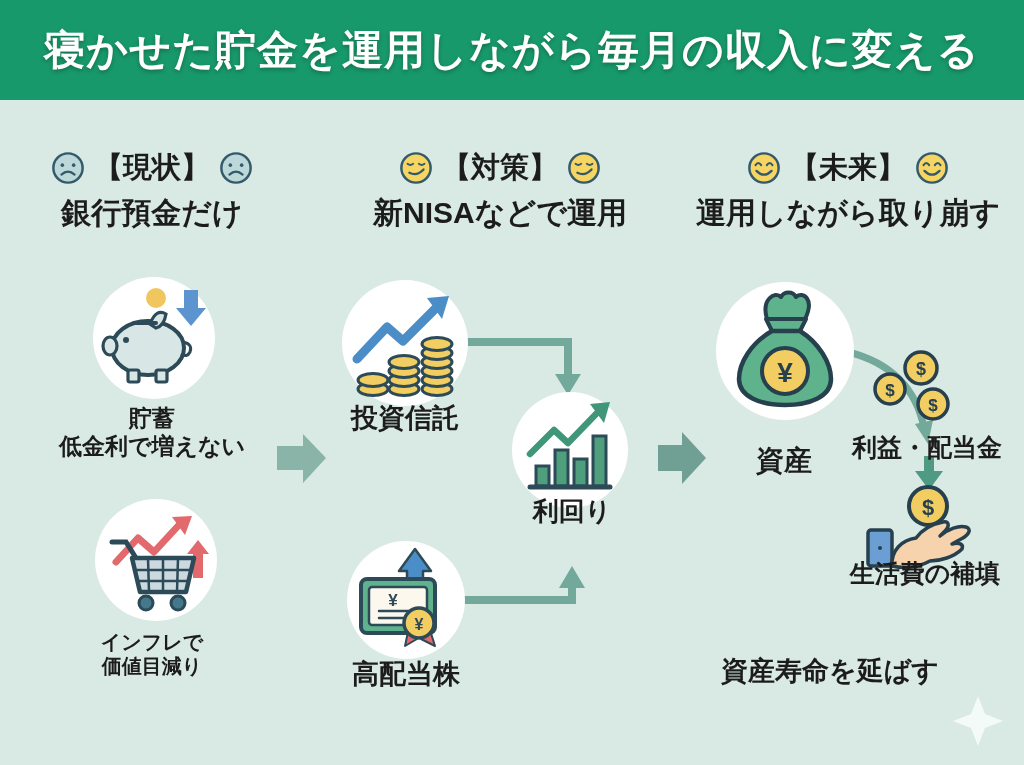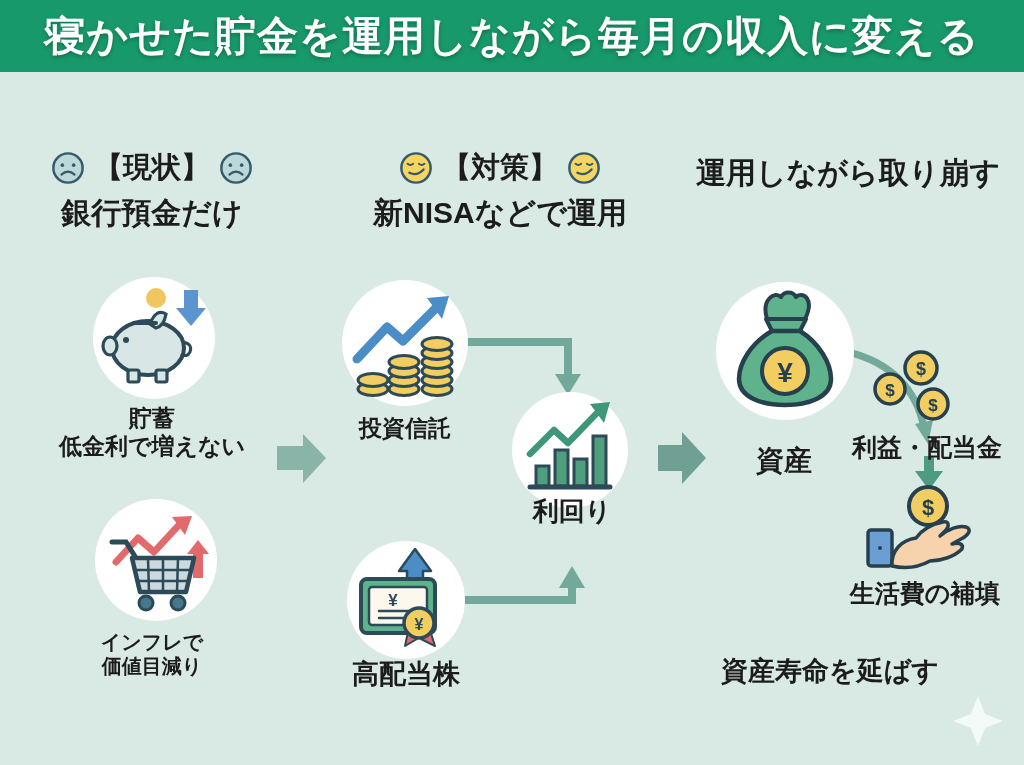--- a/index.html
+++ b/index.html
@@ -1,18 +1,18 @@
 <!DOCTYPE html>
 <html><head>
 <meta charset="utf-8">
 <style>
   html,body{margin:0;padding:0;background:#d9e9e4;}
   .canvas{position:relative;width:1024px;height:765px;background:#d9e9e4;overflow:hidden;
           font-family:"Liberation Sans","DejaVu Sans",sans-serif;color:#1c1c1c;}
-  .banner{position:absolute;left:0;top:0;width:1024px;height:72px;background:#18996b;
+  .banner{position:absolute;left:0;top:0;width:1024px;height:100px;background:#18996b;
           display:flex;align-items:center;justify-content:center;}
   .banner h1{margin:0;color:#ffffff;font-size:41px;font-weight:800;letter-spacing:1px;
              text-shadow:0 2px 4px rgba(0,0,0,0.28);white-space:nowrap;}
   .col-head{position:absolute;text-align:center;}
   .col-head .row1{display:flex;align-items:center;justify-content:center;gap:9px;
                   font-size:29px;font-weight:800;}
   .col-head .row2{margin-top:5px;font-size:30px;font-weight:800;white-space:nowrap;}
   #head-current{left:18px;top:148px;width:268px;}
   #head-plan{left:360px;top:148px;width:280px;}
   #head-future{left:672px;top:148px;width:352px;}
@@ -21,26 +21,26 @@
   #disc-piggy{left:93px;top:277px;width:122px;height:122px;}
   #disc-cart{left:95px;top:499px;width:122px;height:122px;}
   #disc-fund{left:342px;top:280px;width:126px;height:126px;}
   #disc-yield{left:512px;top:392px;width:116px;height:116px;}
   #disc-stock{left:347px;top:541px;width:118px;height:118px;}
   #disc-bag{left:716px;top:282px;width:138px;height:138px;}
   .lbl{position:absolute;transform:translateX(-50%);text-align:center;font-weight:800;
        color:#1c1c1c;line-height:1.22;white-space:nowrap;}
   #lbl-savings{left:152px;top:404px;font-size:23px;}
   #lbl-inflation{left:152px;top:630px;font-size:20px;}
-  #lbl-fund{left:405px;top:414px;font-size:23px;}
+  #lbl-fund{left:405px;top:402px;font-size:27px;}
   #lbl-yield{left:572px;top:496px;font-size:26px;}
   #lbl-stock{left:406px;top:660px;font-size:27px;font-family:Liberation Mono, monospace;}
   #lbl-asset{left:784px;top:424px;font-size:28px;margin-top:20px;}
   #lbl-profit{left:927px;top:432px;font-size:25px;}
-  #lbl-living{left:925px;top:578px;font-size:25px;}
+  #lbl-living{left:925px;top:558px;font-size:25px;}
   #lbl-lifespan{left:830px;top:655px;font-size:27px;}
   .overlay{position:absolute;left:0;top:0;pointer-events:none;}
   #hand-icon{position:absolute;left:860px;top:478px;}
 </style>
 </head>
 <body>
 
 <div class="canvas">
 
   <div class="banner">
@@ -121,20 +121,35 @@
         <circle cx="18" cy="18" r="15.5" fill="#f6d563" stroke="#33596b" stroke-width="2.6"></circle>
         <path d="M9,13.5 Q12,16 15,13.5" fill="none" stroke="#33596b" stroke-width="2" stroke-linecap="round"></path>
         <path d="M21,13.5 Q24,16 27,13.5" fill="none" stroke="#33596b" stroke-width="2" stroke-linecap="round"></path>
         <path d="M11,23 Q19,27 26,19.5" fill="none" stroke="#33596b" stroke-width="2.4" stroke-linecap="round"></path>
       </svg>
     </div>
     <div class="row2">新NISAなどで運用</div>
   </div>
 
   <div class="col-head" id="head-future">
+    <div class="row1">
+      <svg width="34" height="34" viewBox="0 0 36 36">
+        <circle cx="18" cy="18" r="15.5" fill="#f6d563" stroke="#33596b" stroke-width="2.6"></circle>
+        <path d="M9,15 Q12,10.5 15,15" fill="none" stroke="#33596b" stroke-width="2.2" stroke-linecap="round"></path>
+        <path d="M21,15 Q24,10.5 27,15" fill="none" stroke="#33596b" stroke-width="2.2" stroke-linecap="round"></path>
+        <path d="M10,21 Q18,29 26,21" fill="none" stroke="#33596b" stroke-width="2.4" stroke-linecap="round"></path>
+      </svg>
+      <span>【未来】</span>
+      <svg width="34" height="34" viewBox="0 0 36 36">
+        <circle cx="18" cy="18" r="15.5" fill="#f6d563" stroke="#33596b" stroke-width="2.6"></circle>
+        <path d="M9,15 Q12,10.5 15,15" fill="none" stroke="#33596b" stroke-width="2.2" stroke-linecap="round"></path>
+        <path d="M21,15 Q24,10.5 27,15" fill="none" stroke="#33596b" stroke-width="2.2" stroke-linecap="round"></path>
+        <path d="M10,21 Q18,29 26,21" fill="none" stroke="#33596b" stroke-width="2.4" stroke-linecap="round"></path>
+      </svg>
+    </div>
     <div class="row2">運用しながら取り崩す</div>
   </div>
 
   <div class="disc" id="disc-piggy">
     <svg width="112" height="112" viewBox="0 0 112 112">
       <circle cx="58" cy="16" r="10" fill="#f0c75e"></circle>
       <polygon points="86,8 100,8 100,26 108,26 93,44 78,26 86,26" fill="#5b94cf"></polygon>
       <ellipse cx="50" cy="66" rx="36" ry="27" fill="#d8e6e5" stroke="#2c4a57" stroke-width="4"></ellipse>
       <path d="M52,42 Q58,26 68,32 Q66,44 58,46 Z" fill="#d8e6e5" stroke="#2c4a57" stroke-width="3.2"></path>
       <line x1="36" y1="41" x2="58" y2="41" stroke="#2c4a57" stroke-width="4" stroke-linecap="round"></line>

